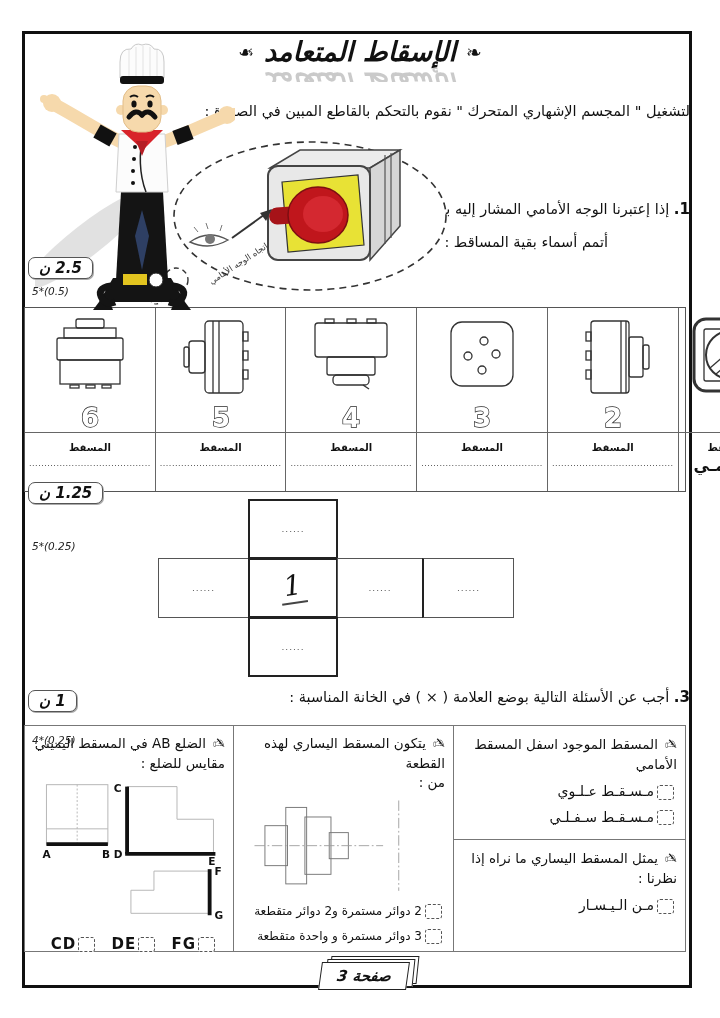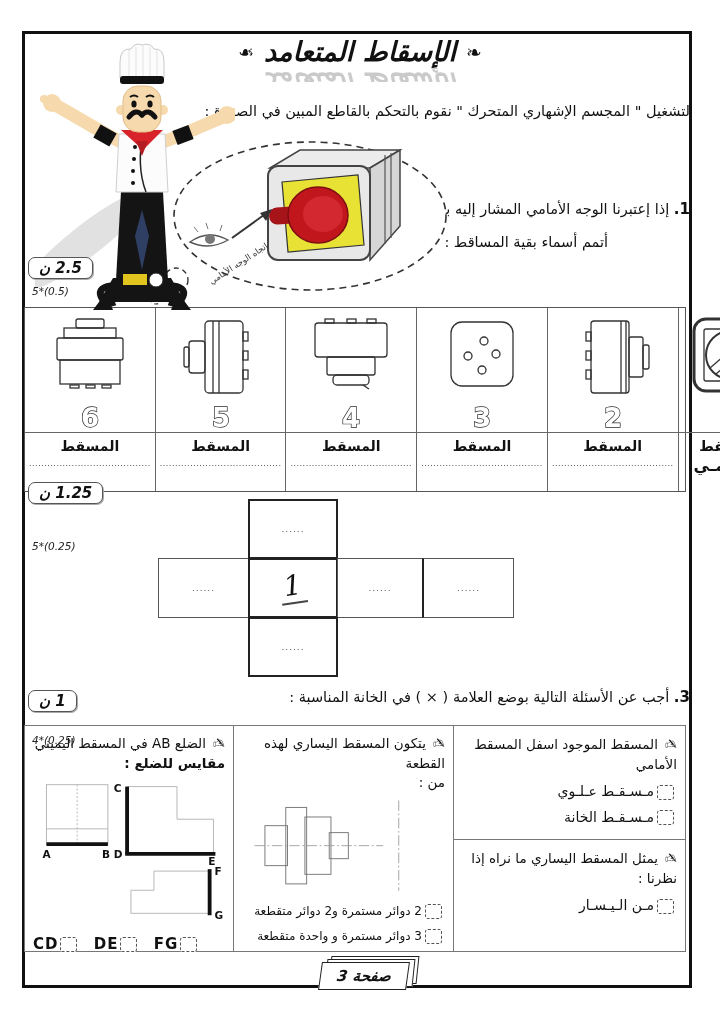--- a/index.html
+++ b/index.html
@@ -25,21 +25,21 @@
   .score-detail{position:absolute;font-size:10.5px;font-style:italic;color:#222;z-index:4;white-space:nowrap;}
 
   
   .views-table{position:absolute;left:24px;top:307px;width:662px;border:1.5px solid #555;
       display:flex;box-sizing:border-box;background:#fff;}
   .view-col{flex:1;border-left:1px solid #666;display:flex;flex-direction:column;}
   .view-col:first-child{border-left:none;}
   .view-img{height:90px;display:flex;align-items:center;justify-content:center;padding-top:4px;}
   .view-num{height:30px;text-align:center;}
   .view-label-cell{border-top:1px solid #666;height:55px;text-align:center;padding-top:3px;}
-  .view-caption{font-size:14px;font-weight:bold;}
+  .view-caption{font-size:10px;font-weight:bold;}
   .view-answer{display:block;font-size:8px;color:#444;letter-spacing:.5px;overflow:hidden;white-space:nowrap;padding:4px 4px 0;}
   .view-answer.bold-ans{font-size:16px;font-weight:bold;letter-spacing:0;color:#111;padding-top:1px;}
   svg.lineart{stroke:#333;fill:none;stroke-width:1.3;}
 
   
   .net-cell{position:absolute;box-sizing:border-box;background:#fff;display:flex;
       align-items:center;justify-content:center;}
   .net-thin{border:1px solid #555;}
   .net-thick{border:2px solid #222;}
   .net-divider{border-left:2.5px solid #222;}
@@ -56,21 +56,21 @@
   .col-mid{width:220px;display:flex;flex-direction:column;}
   .col-right{flex:1;display:flex;flex-direction:column;padding:0;}
   .rcell{padding:8px 8px 4px;box-sizing:border-box;}
   .rcell.top{height:114px;border-bottom:1px solid #777;}
   .prompt{font-size:13.5px;text-align:right;line-height:1.45;}
   .hand-icon{display:inline-block;transform:scaleX(-1);font-size:14px;margin-left:3px;}
   .opt-line{font-size:14px;margin-top:9px;text-align:right;white-space:nowrap;}
   .opt-line.modern{font-size:12px;text-align:right;margin-top:10px;}
   .chk{display:inline-block;width:15px;height:13px;border:1.6px dashed #555;border-radius:3px;
       vertical-align:middle;margin:0 3px;background:#fff;}
-  .seg-opts{text-align:left;font-size:15px;font-weight:bold;margin-top:8px;letter-spacing:1px;}
+  .seg-opts{text-align:right;font-size:15px;font-weight:bold;margin-top:8px;letter-spacing:1px;}
   .seg-opts .chk{margin:0 10px 0 2px;}
 
   
   .footer-badge{position:absolute;left:316px;top:956px;width:104px;height:36px;z-index:5;}
   .paper{position:absolute;background:#fff;border:1.5px solid #222;width:86px;height:26px;}
   .p1{left:14px;top:0;transform:skewX(-6deg);}
   .p2{left:10px;top:3px;transform:skewX(-6deg);}
   .p-main{left:4px;top:6px;transform:skewX(-8deg);display:flex;align-items:center;justify-content:center;
       font-size:15px;font-weight:bold;font-style:italic;}
   .cloud-label{font-size:8.5px;}
@@ -323,21 +323,21 @@
   </div>
   <div class="score-badge rtl" style="left:28px;top:690px;">1 ن</div>
   <div class="score-detail" style="left:32px;top:734px;">4*(0.25)</div>
 
   <div class="qtable">
 
     <div class="q-col col-left">
       <div class="prompt rtl">
         <span class="hand-icon">✍</span>
         <span>الضلع AB في المسقط اليميني</span><br>
-        <span style="display:inline-block;margin-left:14px;font-weight:bold;">مقايس للضلع :</span>
+        <span style="display:inline-block;margin-left:14px;">مقايس للضلع :</span>
       </div>
       <svg width="192" height="148" viewBox="0 0 200 154" style="margin-top:2px;">
         <g stroke="#b5b5b5" fill="none">
           <rect x="14" y="10" width="64" height="62"></rect>
           <line x1="14" y1="56" x2="78" y2="56"></line>
           <line x1="46" y1="10" x2="46" y2="72" stroke-dasharray="2 2"></line>
         </g>
         <line x1="14" y1="72" x2="78" y2="72" stroke="#111" stroke-width="4"></line>
         <text x="10" y="86" font-size="11" font-weight="bold" fill="#111">A</text>
         <text x="72" y="86" font-size="11" font-weight="bold" fill="#111">B</text>
@@ -390,21 +390,21 @@
     <div class="q-col col-right">
       <div class="rcell top">
         <div class="prompt rtl">
           <span class="hand-icon">✍</span>
           <span>المسقط الموجود اسفل المسقط الأمامي</span>
         </div>
         <div class="opt-line rtl">
           <span class="chk"></span><span>مـسـقـط  عـلـوي</span>
         </div>
         <div class="opt-line rtl">
-          <span class="chk"></span><span>مـسـقـط  الخانة</span>
+          <span class="chk"></span><span>مـسـقـط  سـفـلـي</span>
         </div>
       </div>
       <div class="rcell">
         <div class="prompt rtl">
           <span class="hand-icon">✍</span>
           <span>يمثل المسقط اليساري ما نراه إذا نظرنا :</span>
         </div>
         <div class="opt-line rtl">
           <span class="chk"></span><span>مـن  الـيـسـار</span>
         </div>

